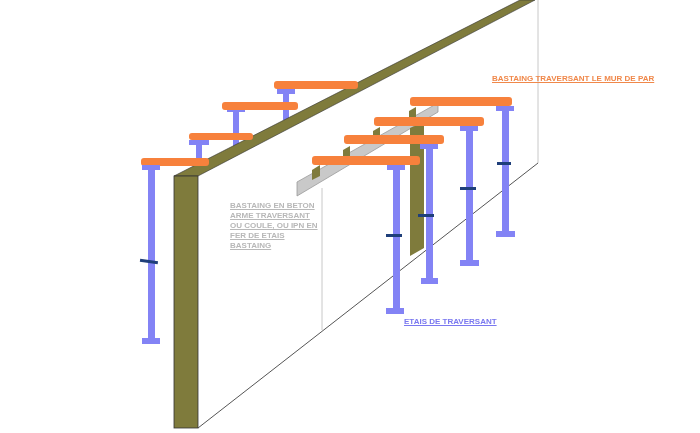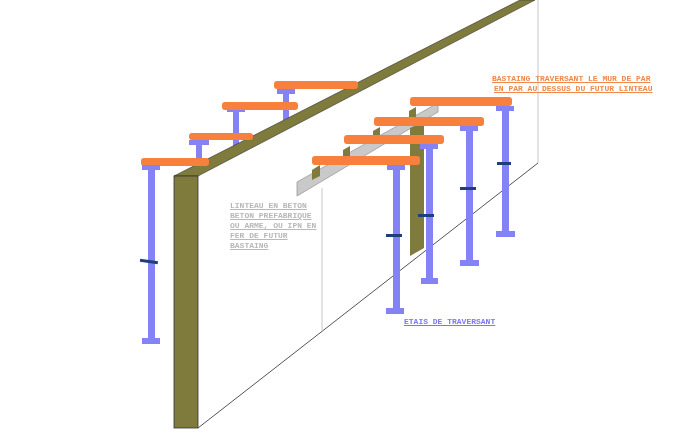--- a/index.html
+++ b/index.html
@@ -1,18 +1,18 @@
 <!DOCTYPE html>
 <html><head>
   <meta charset="utf-8">
   <style>
     html, body { margin: 0; padding: 0; background: #ffffff; }
     body { width: 700px; height: 433px; position: relative; overflow: hidden; font-family: "Liberation Sans", sans-serif; }
     svg { position: absolute; left: 0; top: 0; }
-    .label { position: absolute; font-family: Liberation Mono, monospace; font-weight: bold; font-size: 8px; line-height: 10px; text-decoration: underline; letter-spacing: 0; white-space: nowrap; }
+    .label { position: absolute; font-family: Liberation Sans, sans-serif; font-weight: bold; font-size: 8px; line-height: 10px; text-decoration: underline; letter-spacing: 0; white-space: nowrap; }
     .lbl-orange { color: #f0884a; }
     .lbl-grey { color: #b8b8b8; }
     .lbl-blue { color: #7a78f0; }
   </style>
 </head>
 <body>
 
 <svg width="700" height="433" viewBox="0 0 700 433">
 
   <line x1="538" y1="0" x2="538" y2="163" stroke="#c8c8c8" stroke-width="1"></line>
@@ -80,24 +80,23 @@
 
     <rect x="496" y="106" width="18" height="5" fill="#8383f5"></rect>
     <rect x="502" y="109" width="7" height="122" fill="#8383f5"></rect>
     <rect x="496" y="231" width="19" height="6" fill="#8383f5"></rect>
     <rect x="497" y="162" width="14" height="3" fill="#1f3f7a"></rect>
   </g>
 </svg>
 
 <div class="label lbl-orange" style="left:492px; top:74px;">
   <div>BASTAING TRAVERSANT LE MUR DE PAR</div>
-  <div style="padding-left:2px;">EN PAR AU DESSUS DU FUTUR LINTEAU</div>
 </div>
 
 <div class="label lbl-grey" style="left:230px; top:201px;">
-  <div>LINTEAU EN BETON</div>
-  <div>BETON PREFABRIQUE</div>
-  <div>OU ARME, OU IPN EN</div>
-  <div>FER DE FUTUR</div>
+  <div>BASTAING EN BETON</div>
+  <div>ARME TRAVERSANT</div>
+  <div>OU COULE, OU IPN EN</div>
+  <div>FER DE ETAIS</div>
   <div>BASTAING</div>
 </div>
 
 <div class="label lbl-blue" style="left:404px; top:317px;">ETAIS DE TRAVERSANT</div>
 
 </body></html>

